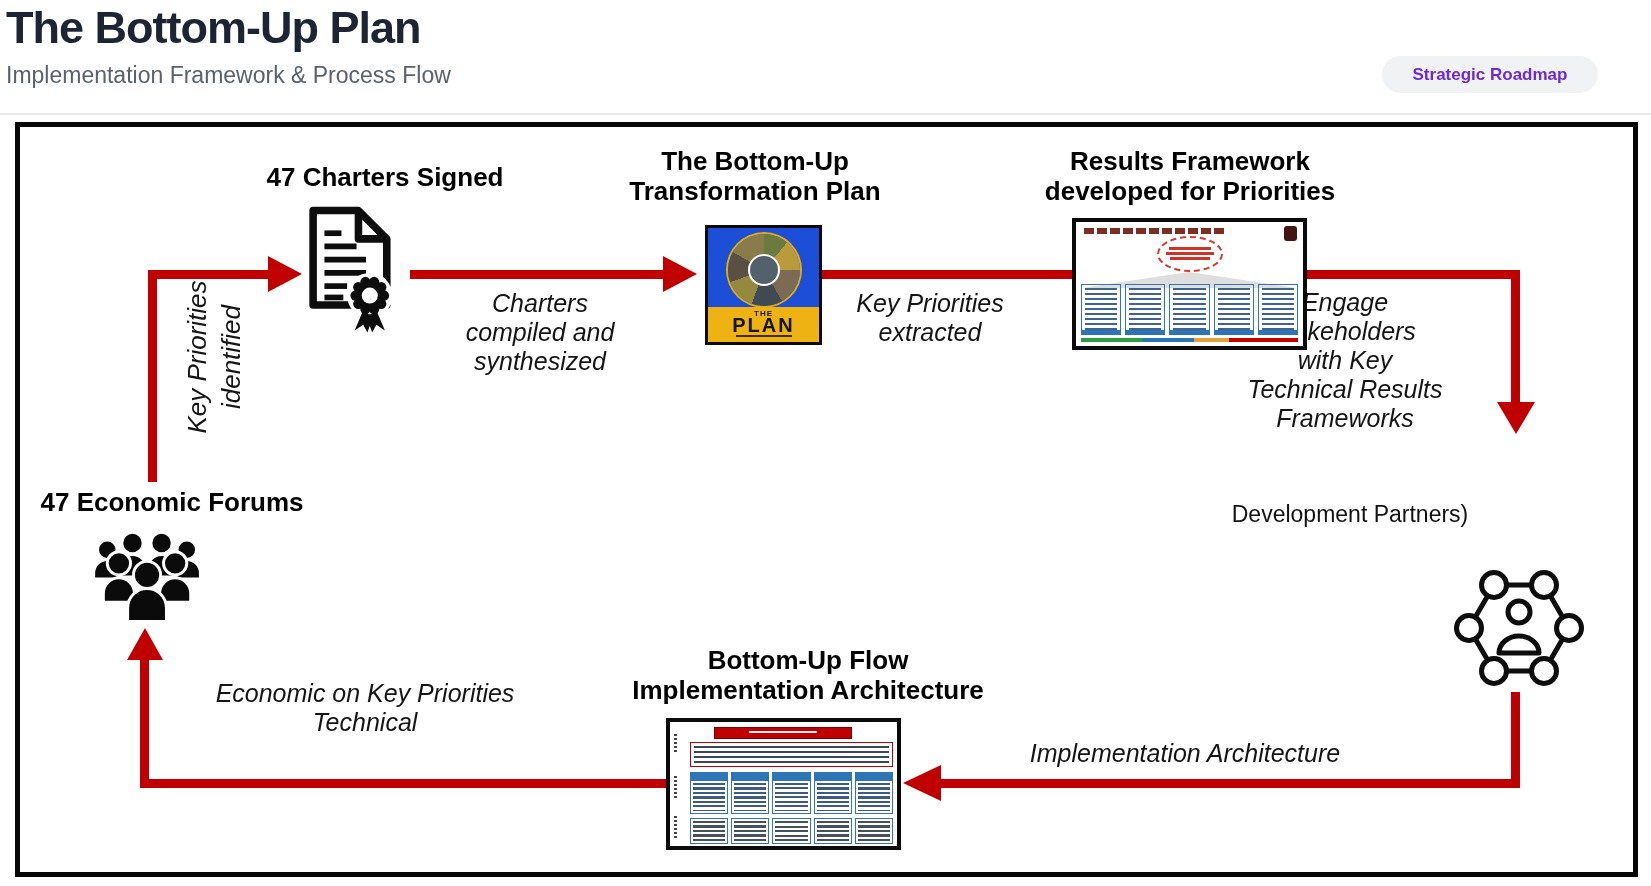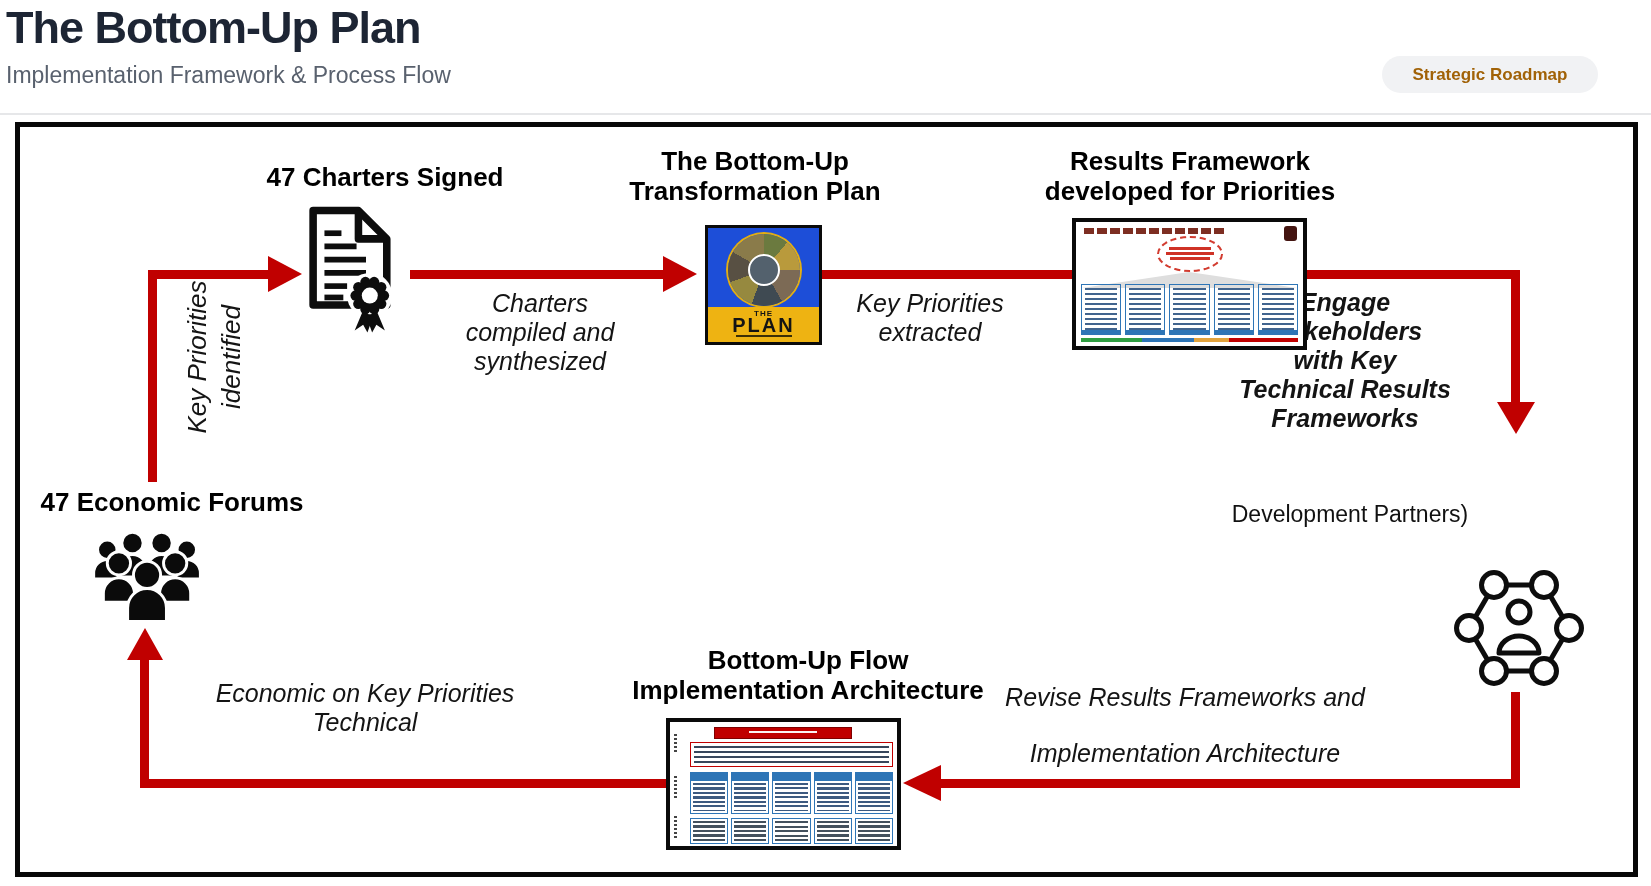--- a/index.html
+++ b/index.html
@@ -6,21 +6,21 @@
   #canvas{
     position:relative;width:1651px;height:886px;background:#fff;overflow:hidden;
     font-family:"Liberation Sans",sans-serif;color:#000;
   }
   
   .page-title{position:absolute;left:6px;top:0px;font-size:45px;font-weight:800;
     color:#1d2534;letter-spacing:-1px;line-height:56px;}
   .page-subtitle{position:absolute;left:6px;top:60px;font-size:23px;color:#59616e;line-height:30px;}
   .badge{position:absolute;left:1382px;top:56px;width:216px;height:37px;background:#f1f2f4;
     border-radius:20px;display:flex;align-items:center;justify-content:center;
-    font-size:17px;font-weight:700;color:#a16207;}
+    font-size:17px;font-weight:700;color:#6d28d9;}
   .hrule{position:absolute;left:0;top:113px;width:1651px;height:2px;background:#e6e7e9;}
   
   .frame{position:absolute;left:15px;top:122px;width:1623px;height:755px;
     border:5px solid #070707;background:#fff;box-sizing:border-box;}
   
   .hline,.vline{position:absolute;background:#c00000;}
   .hline{height:9px;}
   .vline{width:9px;}
   .head{position:absolute;width:0;height:0;}
   .head-right{border-top:18px solid transparent;border-bottom:18px solid transparent;border-left:34px solid #c00000;}
@@ -104,33 +104,33 @@
 
   <div class="hline" style="left:798px;top:270px;width:274px;"></div>
   <div class="edge-label" style="left:810px;top:289px;width:240px;">
     <span>Key Priorities</span><br>
     <span>extracted</span>
   </div>
 
   <div class="hline" style="left:1307px;top:270px;width:213px;"></div>
   <div class="vline" style="left:1511px;top:270px;height:134px;"></div>
   <div class="head head-down" style="left:1497px;top:402px;"></div>
-  <div class="edge-label" style="left:1230px;top:288px;width:230px;font-weight:bold;">
+  <div class="edge-label" style="left:1230px;top:288px;width:230px;">
     <span>Engage</span><br>
     <span>stakeholders</span><br>
     <span>with Key</span><br>
     <span>Technical Results</span><br>
     <span>Frameworks</span>
   </div>
 
   <div class="vline" style="left:1511px;top:692px;height:92px;"></div>
   <div class="hline" style="left:941px;top:779px;width:579px;"></div>
   <div class="head head-left" style="left:903px;top:765px;"></div>
   <div class="edge-label" style="left:950px;top:683px;width:470px;line-height:28px;">
-    <span>Revise Results Frameworks and</span><br>
+    <br>
     <br>
     <span>Implementation Architecture</span>
   </div>
 
   <div class="hline" style="left:144px;top:779px;width:522px;"></div>
   <div class="vline" style="left:140px;top:660px;height:128px;"></div>
   <div class="head head-up" style="left:127px;top:628px;"></div>
   <div class="edge-label" style="left:200px;top:679px;width:330px;">
     <span>Economic on Key Priorities</span><br>
     <span>Technical</span>

